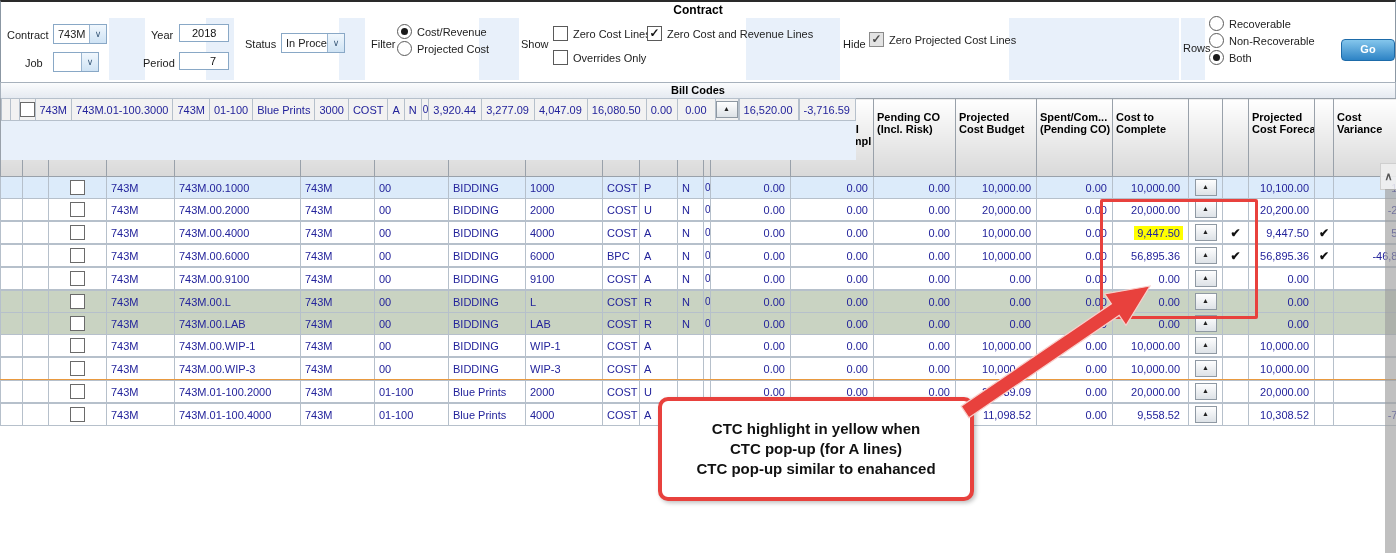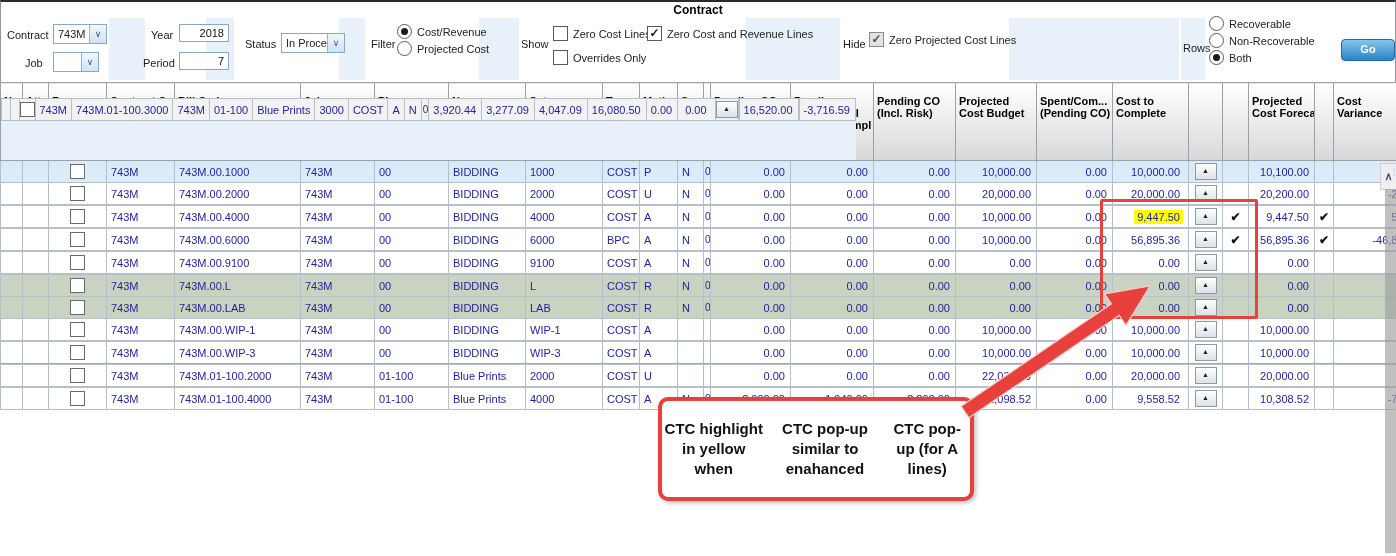--- a/index.html
+++ b/index.html
@@ -14,21 +14,21 @@
   .stripe{position:absolute;top:16px;height:62px;background:#e8f0fa;}
   .flabel{position:absolute;color:#1c1c1c;white-space:nowrap;}
   .combo{position:absolute;height:20px;background:#fff;border:1px solid #89a8c6;
     box-sizing:border-box;display:flex;align-items:center;}
   .combo .cval{flex:1;padding:0 2px 0 4px;overflow:hidden;white-space:nowrap;}
   .combo .carr{width:16px;height:100%;border-left:1px solid #9ab5d0;
     background:linear-gradient(#f0f7fd,#cfe3f4);display:flex;align-items:center;justify-content:center;
     color:#3a5a7a;font-size:9px;}
   .tinput{position:absolute;height:18px;box-sizing:border-box;border:1px solid #89a8c6;
     background:#fff;font-family:"Liberation Sans",sans-serif;font-size:11px;color:#111;
-    text-align:right;padding:0 4px;}
+    text-align:right;padding:0 12px;}
   .opt{display:flex;align-items:center;white-space:nowrap;margin:2px 0;cursor:default;}
   .radio{width:13px;height:13px;border:1px solid #5a5a5a;border-radius:50%;
     background:#fff;margin-right:5px;position:relative;flex:0 0 13px;}
   .radio.sel::after{content:"";position:absolute;left:3px;top:3px;width:7px;height:7px;
     border-radius:50%;background:#1a1a1a;}
   .cbx{width:13px;height:13px;border:1px solid #5a5a5a;background:#fff;margin-right:5px;
     position:relative;flex:0 0 13px;font-size:12px;line-height:12px;text-align:center;color:#111;font-weight:bold;}
   .cbx.dim{background:#e3e3e3;border-color:#8a8a8a;color:#4a4a4a;}
   #filter-opts{position:absolute;left:396px;top:20px;}
   #show-opt-0{position:absolute;left:552px;top:22px;}
@@ -67,21 +67,21 @@
   .ctcv{display:inline-block;padding:1px 3px;}
   .ctcv.yellow{background:#ffff00;}
   .ctcv.neg{color:#e60000;}
   #update-btn{display:block;margin:3px 0 0 1px;width:50px;height:16px;line-height:15px;}
 
   
   #red-rect{position:absolute;left:1100px;top:199px;width:152px;height:114px;
     border:3px solid #e8413d;border-radius:2px;z-index:25;pointer-events:none;}
   #callout{position:absolute;left:658px;top:397px;width:316px;height:104px;z-index:30;
     background:#fff;border:4px solid #e8413d;border-radius:10px;box-sizing:border-box;
-    display:flex;flex-direction:row;align-items:center;justify-content:center;
+    display:flex;flex-direction:column;align-items:center;justify-content:center;
     font-size:15px;line-height:20px;font-weight:bold;color:#111;text-align:center;
     box-shadow:2px 2px 4px rgba(0,0,0,0.25);}
   #arrow-svg{position:absolute;left:0;top:0;z-index:40;pointer-events:none;}
   #scroll-up{position:absolute;left:1380px;top:163px;width:15px;height:25px;z-index:20;
     background:rgba(238,238,238,0.9);border:1px solid #cfcfcf;display:flex;align-items:center;
     justify-content:center;color:#555;font-weight:bold;font-size:11px;}
   #scroll-thumb{position:absolute;left:1385px;top:189px;width:11px;height:364px;z-index:20;
     background:rgba(158,158,158,0.65);}
 </style>
 </head>
@@ -175,20 +175,21 @@
         <div class="opt">
           <span class="radio sel"></span>
           <span>Both</span>
         </div>
       </div>
 
     <div id="go-btn" class="btn-blue">Go</div>
   </div>
 
   <div id="grid">
+    <div id="grid-title">Bill Codes</div>
     <table>
       <colgroup id="cg">
           <col style="width: 22px;">
           <col style="width: 26px;">
           <col style="width: 58px;">
           <col style="width: 68px;">
           <col style="width: 126px;">
           <col style="width: 74px;">
           <col style="width: 74px;">
           <col style="width: 77px;">
@@ -778,22 +779,22 @@
             <td class="c-chk"></td>
             <td class="c-num">-750.00</td>
           </tr>
         </tbody>
     </table>
   </div>
 
   <div id="red-rect"></div>
   <div id="callout">
       <div>CTC highlight in yellow when</div>
+      <div>CTC pop-up (for A lines)</div>
       <div>CTC pop-up similar to enahanced</div>
-      <div>CTC pop-up (for A lines)</div>
     </div>
   <svg id="arrow-svg" width="1396" height="556">
     <polygon points="968.9,417.8 1119.2,315.4 1126,325.3 1150,286 1104.6,293.9 1111.4,303.8 961.1,406.2" fill="#e8413d" stroke="#f8cfcb" stroke-width="1.2"></polygon>
   </svg>
   <div id="scroll-up">∧</div>
   <div id="scroll-thumb"></div>
 
 </div>
 
 </body></html>

